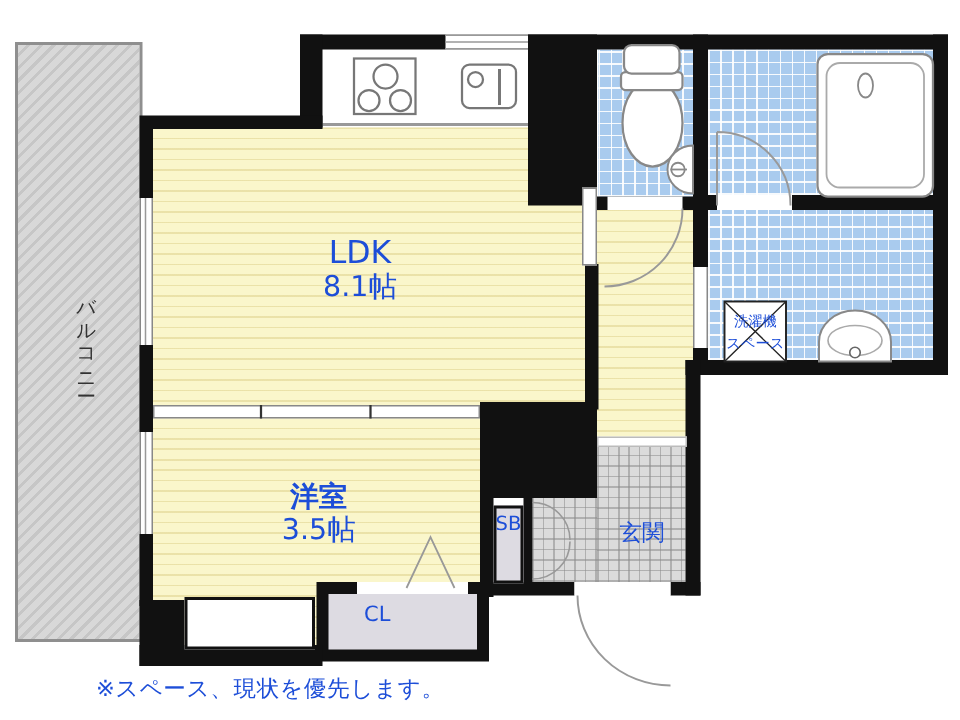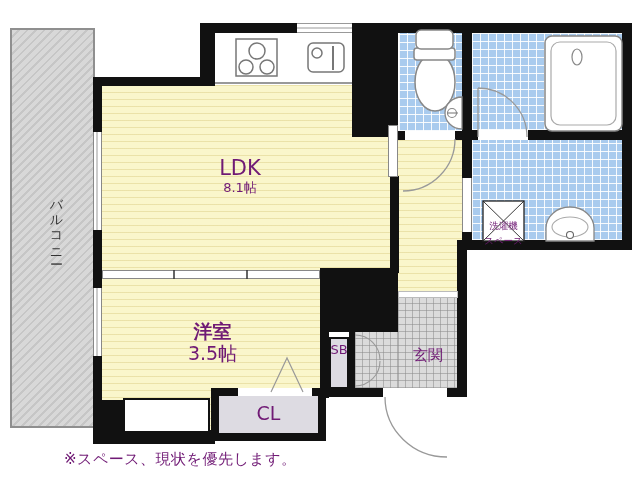--- a/index.html
+++ b/index.html
@@ -20,21 +20,21 @@
     background:repeating-linear-gradient(135deg,#D8D8D8 0 4px,#C6C6C6 4px 6px);}
   .whitefloor{z-index:2;background:#fff;border-bottom:2px solid #999;}
   .gapw{background:#fff;z-index:5;}
   .win{background:#fff;z-index:5;border-left:1px solid #888;border-right:1px solid #888;}
   .winh{background:#fff;z-index:5;border-top:1px solid #999;border-bottom:1px solid #999;}
   .slide{background:#fff;z-index:5;border:1px solid #888;}
   .cab{background:#DDDBE2;z-index:5;}
   .winbox{background:#fff;border:2px solid #111;z-index:5;}
   .step{background:#fff;border:1px solid #bbb;z-index:5;}
   .fx{position:absolute;left:0;top:0;z-index:6;pointer-events:none;}
-  .lbl{position:absolute;z-index:7;color:#701a75;}
+  .lbl{position:absolute;z-index:7;color:#1d4ed8;}
   .center{text-align:center;}
   .wm{position:absolute;z-index:3;font-weight:bold;color:#D9BE8A;opacity:.45;
       font-size:70px;line-height:1;letter-spacing:2px;}
   .sbtxt{word-break:break-all;line-height:1.3;text-align:center;}
 </style>
 </head>
 <body>
 
 <div class="page">
 
@@ -142,29 +142,29 @@
       <polyline points="271,392 287,358 303,392" fill="none" stroke="#999" stroke-width="1.2"></polyline>
     </g>
     <g>
       <path d="M97,132 v98 M97,288 v68 M297,28 h55" stroke="#999" stroke-width="1" fill="none"></path>
       <path d="M174,270 v9 M247,270 v9" stroke="#333" stroke-width="1.5" fill="none"></path>
     </g>
   </svg>
 
   <div class="lbl center" style="left:175px;top:156px;width:130px;">
     <div style="font-size:21px;line-height:1.2;">LDK</div>
-    <div style="font-size:13px;line-height:1.15;">8.1帖</div>
+    <div style="font-size:19px;line-height:1.15;">8.1帖</div>
   </div>
   <div class="lbl center" style="left:150px;top:321px;width:125px;">
     <div style="font-size:19px;line-height:1.15;font-weight:bold;">洋室</div>
     <div style="font-size:19px;line-height:1.1;">3.5帖</div>
   </div>
   <div class="lbl center" style="left:399px;top:346px;width:58px;font-size:15px;">玄関</div>
-  <div class="lbl center" style="left:219px;top:402px;width:99px;font-size:19px;">CL</div>
+  <div class="lbl center" style="left:202px;top:402px;width:99px;font-size:14px;">CL</div>
   <div class="lbl sbtxt" style="left:329px;top:342px;width:20px;font-size:13px;">SB</div>
   <div class="lbl" style="left:47px;top:190px;writing-mode:vertical-rl;font-size:13px;letter-spacing:2px;color:#333;">バルコニー</div>
-  <div class="lbl center" style="left:481px;top:219px;width:45px;font-size:9.5px;line-height:1.55;">
+  <div class="lbl center" style="left:481px;top:208px;width:45px;font-size:9.5px;line-height:1.55;">
     <div>洗濯機</div>
     <div>スペース</div>
   </div>
   <div class="lbl" style="left:64px;top:450px;font-size:15px;letter-spacing:0.5px;">※スペース、現状を優先します。</div>
 
 </div>
 
 </body></html>

